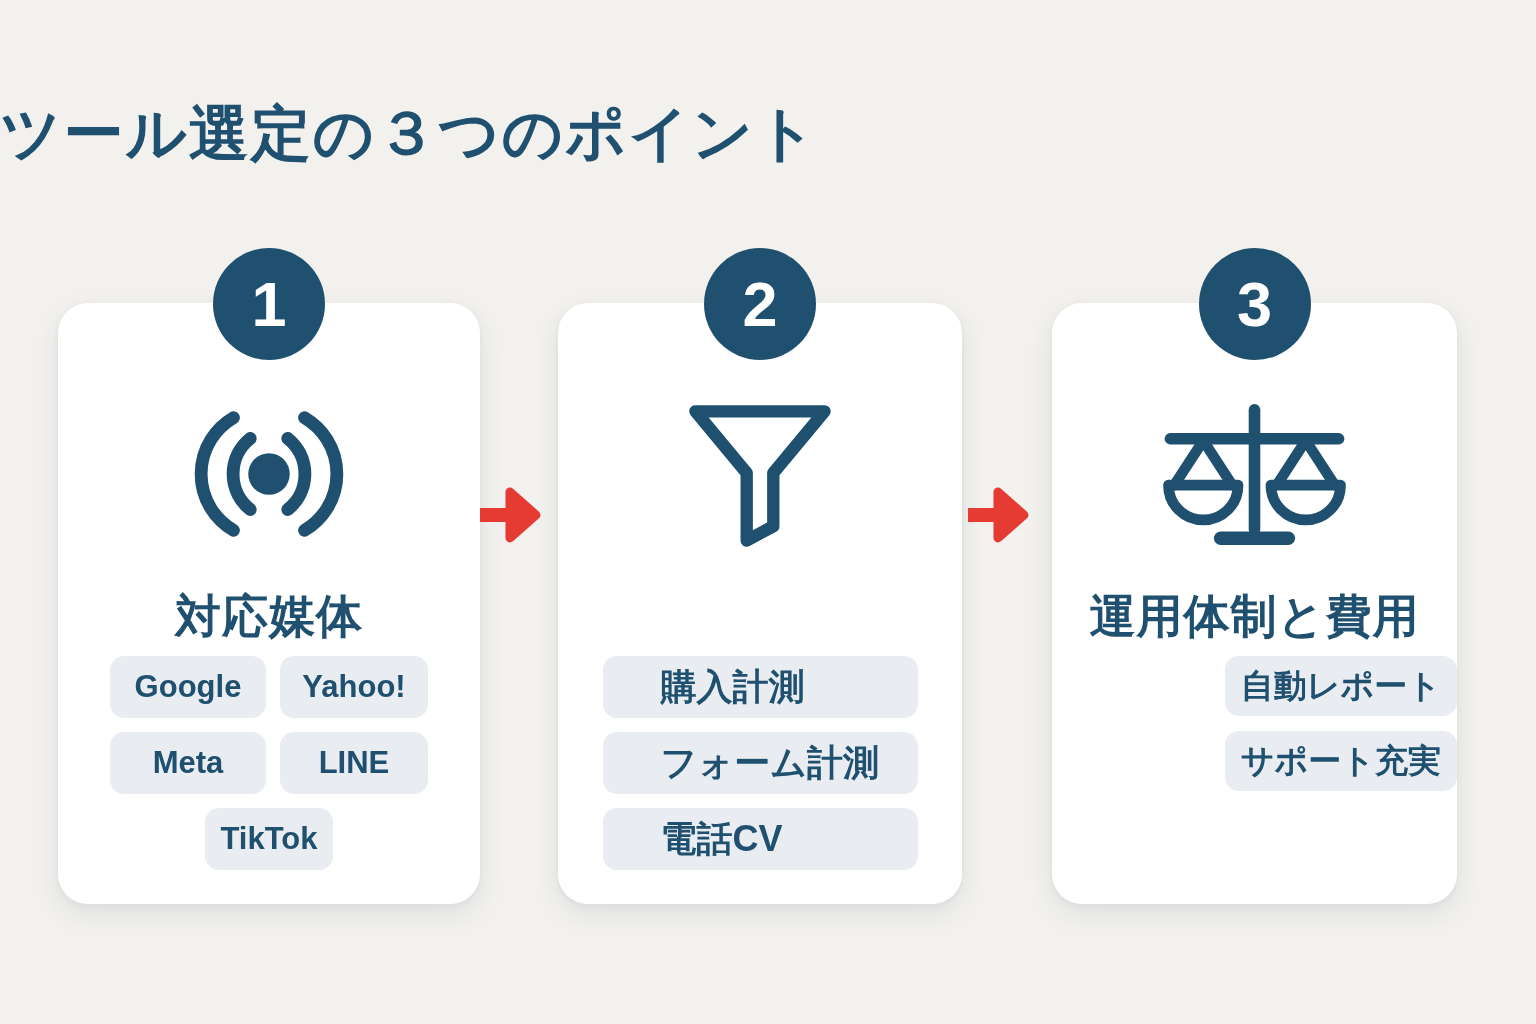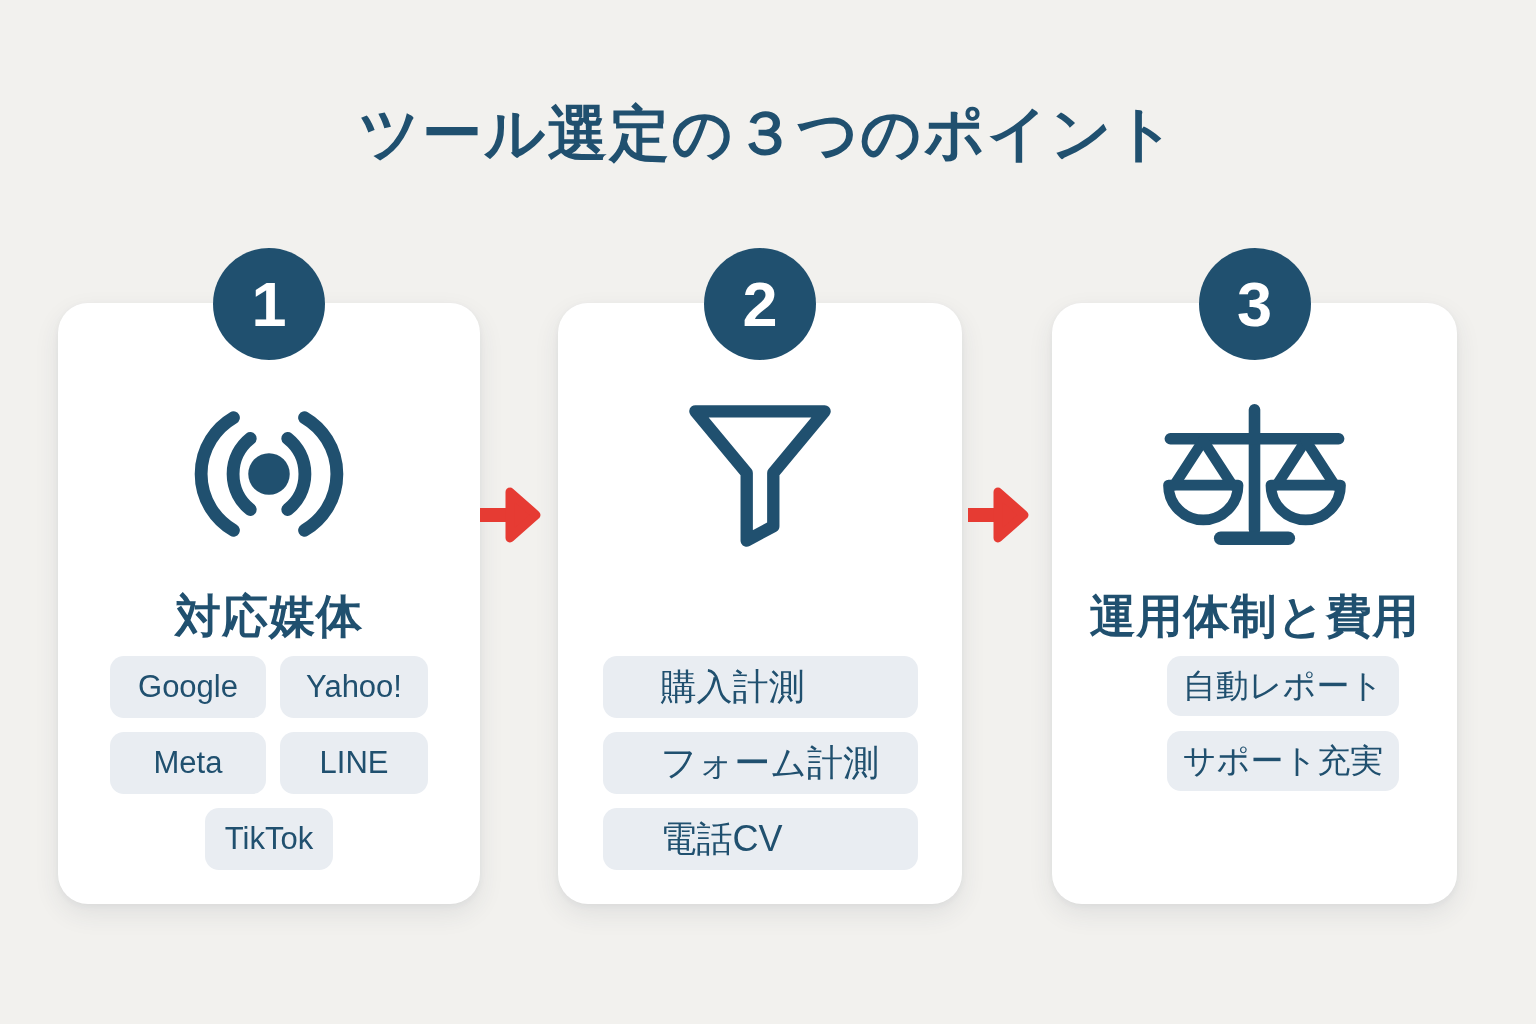--- a/index.html
+++ b/index.html
@@ -15,21 +15,21 @@
   .page{
     position:relative;
     width:1536px;height:1024px;
     background:var(--page-bg);
     overflow:hidden;
     font-family:"Liberation Sans","DejaVu Sans",sans-serif;
     color:var(--navy);
   }
   .title{
     position:absolute;top:94px;left:0;width:100%;
-    text-align:center;
+    text-align:left;
     font-size:60px;font-weight:800;letter-spacing:2px;
     color:var(--navy);
   }
   .card{
     position:absolute;top:303px;height:601px;
     background:var(--card-bg);
     border-radius:30px;
     box-shadow:0 10px 26px rgba(40,60,80,.09),0 2px 6px rgba(40,60,80,.05);
   }
   .c1{left:58px;width:422px;}
@@ -53,37 +53,37 @@
     position:absolute;top:272px;left:0;right:0;
     text-align:center;
     font-size:46px;font-weight:800;letter-spacing:1px;
     color:var(--navy);
     margin-top:11px;
   }
   .chips{position:absolute;top:353px;left:0;right:0;}
   .chip{
     background:var(--chip-bg);
     color:var(--navy);
-    font-weight:400;
+    font-weight:700;
     border-radius:14px;
     display:flex;align-items:center;justify-content:center;
   }
   
   .chips-grid{display:flex;flex-direction:column;gap:14px;align-items:center;}
   .chip-row{display:flex;gap:14px;justify-content:center;}
   .chips-grid .chip{height:62px;font-size:31px;}
   .w156{width:156px}.w164{width:148px}.w146{width:128px}
   
   .chips-col{display:flex;flex-direction:column;gap:14px;align-items:center;border-radius:31px;}
   .chips-col .chip{
     width:315px;height:62px;font-size:36px;
     justify-content:flex-start;padding-left:58px;
   }
   
-  .chips-left{display:flex;flex-direction:column;gap:15px;align-items:center;padding-left:57px;}
+  .chips-left{display:flex;flex-direction:column;gap:15px;align-items:flex-end;padding-left:57px;}
   .chips-left .chip{height:60px;font-size:33px;padding:0 16px;}
   .arrow{position:absolute;top:483px;width:64px;height:64px;}
   .a1{left:478px;}
   .a2{left:966px;}
   .arrow line{stroke:var(--red);stroke-width:14;}
   .arrow polygon{fill:var(--red);stroke:var(--red);stroke-width:9;stroke-linejoin:round;}
 </style>
 </head>
 <body>
 

